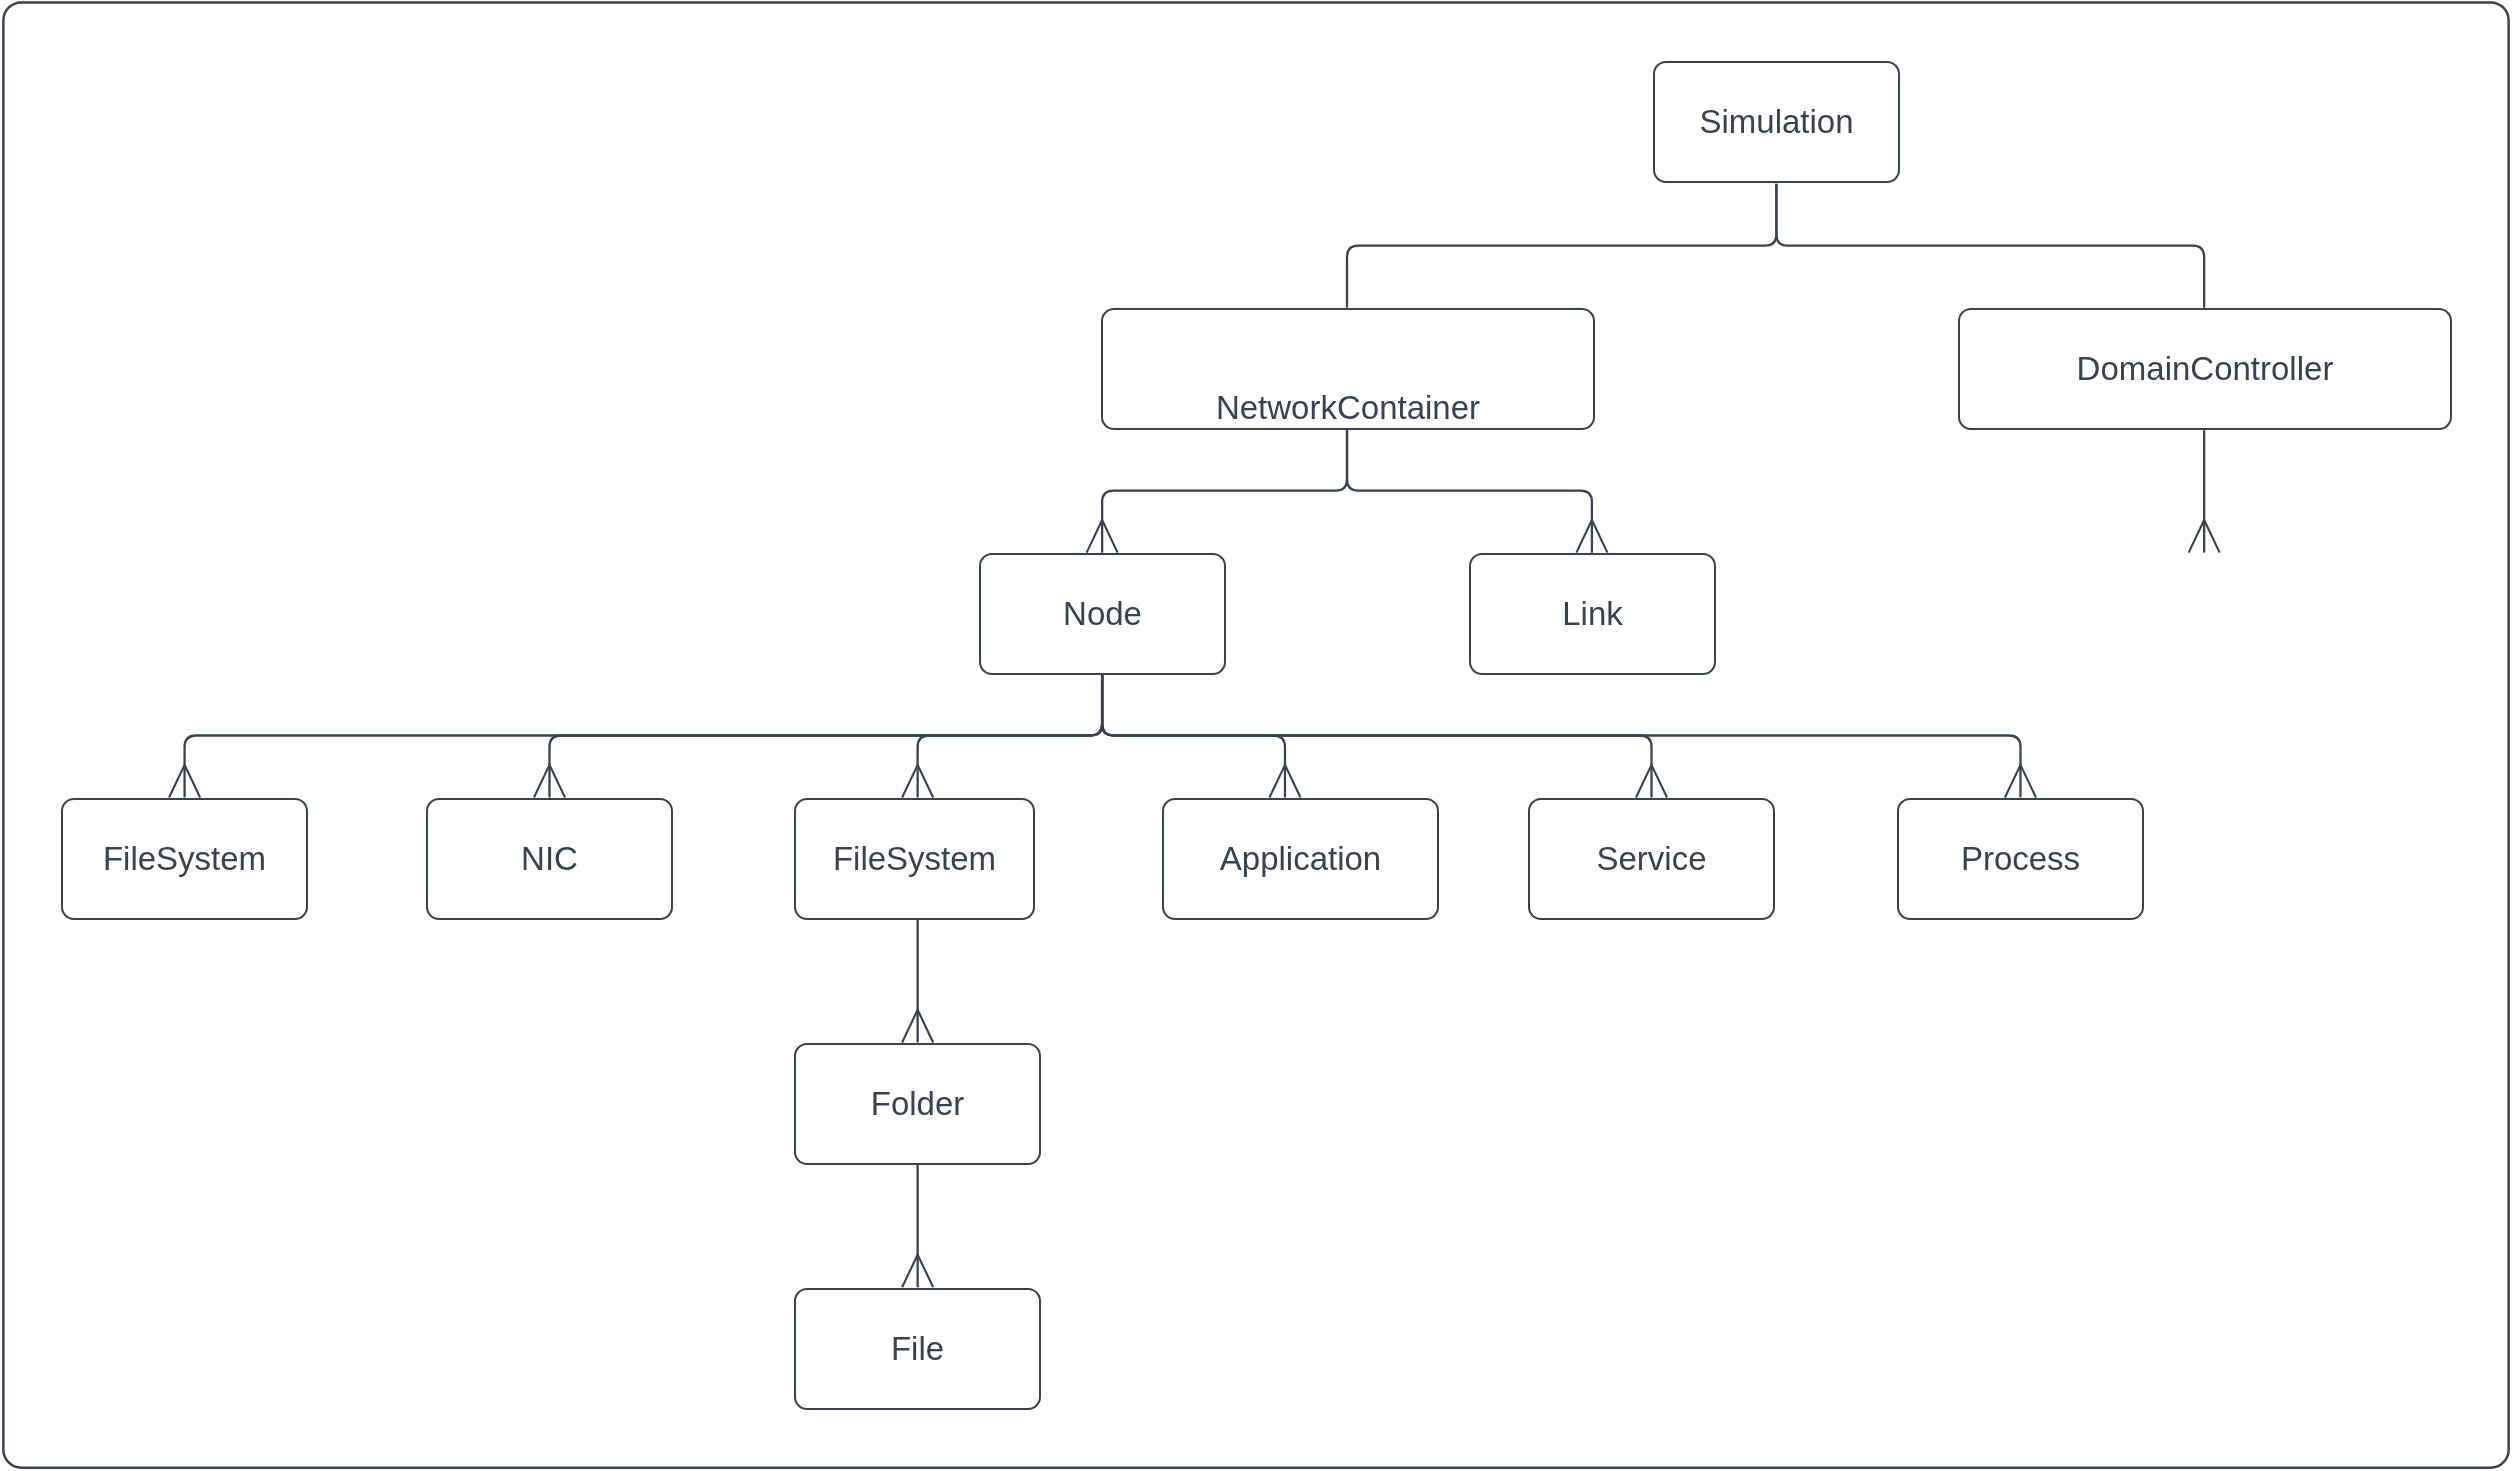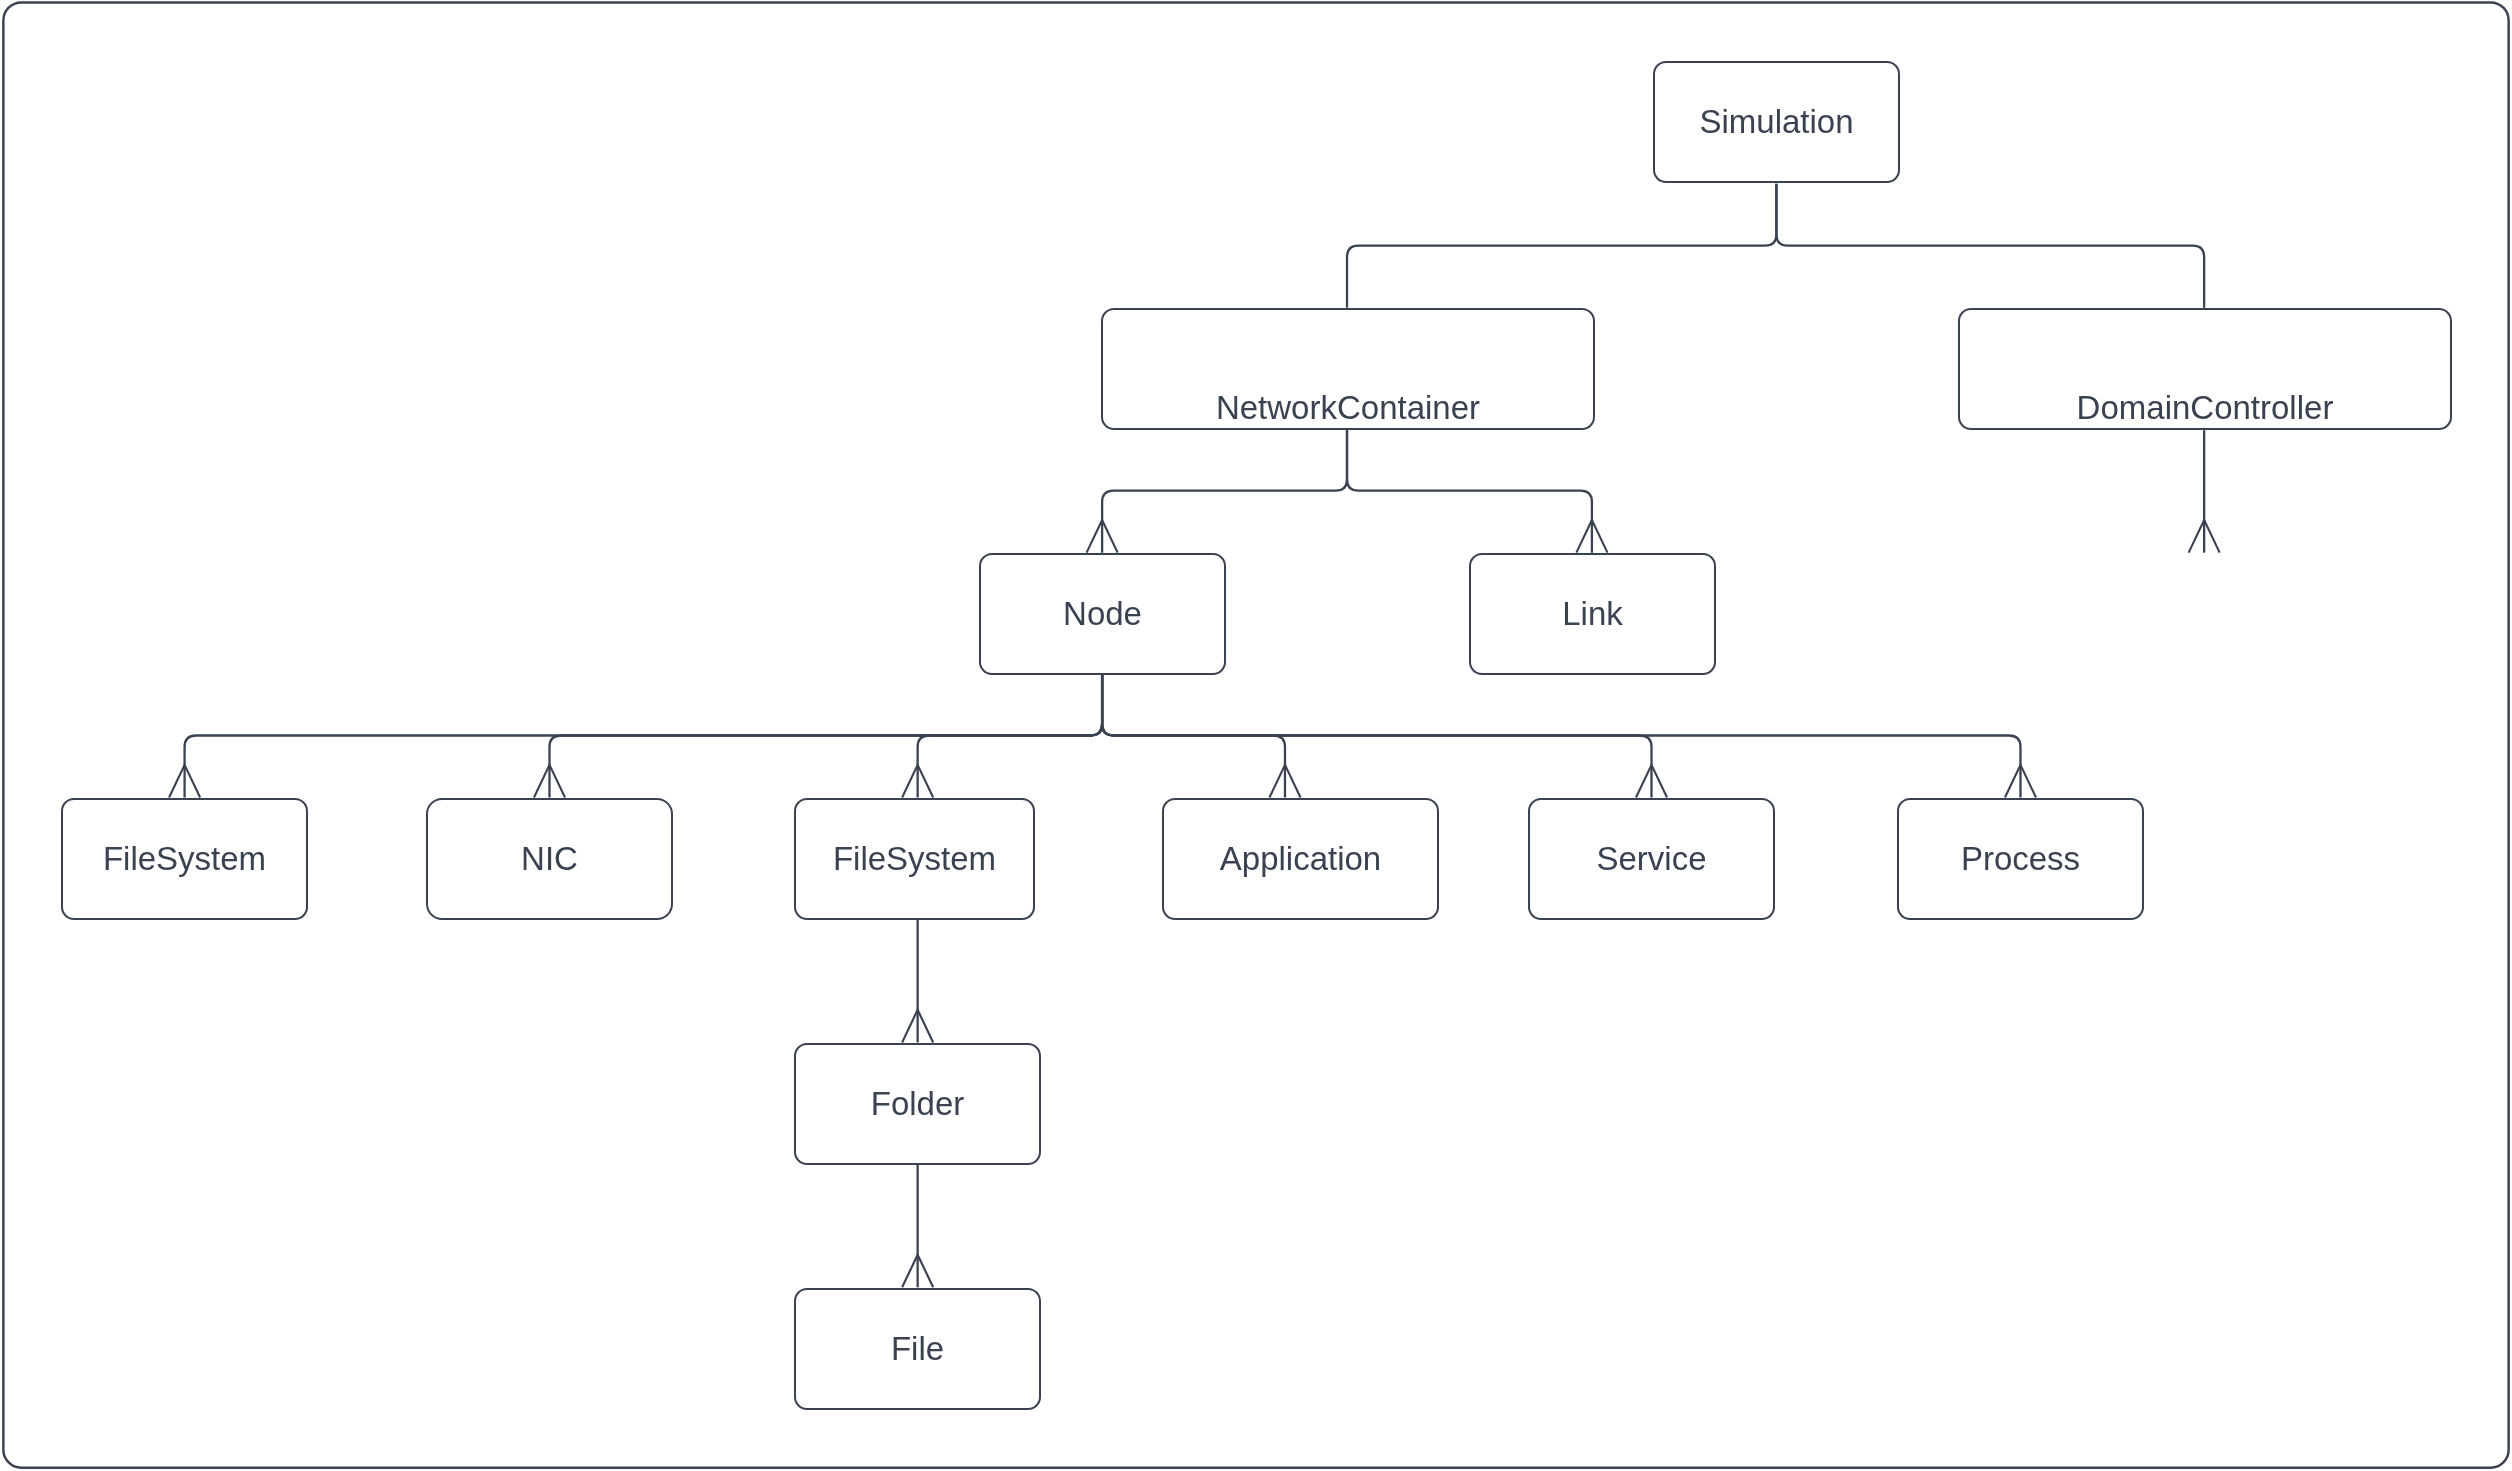--- a/index.html
+++ b/index.html
@@ -107,38 +107,38 @@
   </svg>
 
   <div class="node" style="left:1653px;top:61px;width:247px;">
     <span class="node-label">Simulation</span>
   </div>
 
   <div class="node" style="left:1101px;top:308px;width:494px;align-items:flex-end;">
     <span class="node-label">NetworkContainer</span>
   </div>
 
-  <div class="node" style="left:1958px;top:308px;width:494px;align-items:flex-end;">
+  <div class="node" style="left:1958px;top:308px;width:494px;">
     <span class="node-label">DomainController</span>
   </div>
 
   <div class="node" style="left:979px;top:553px;width:247px;">
     <span class="node-label">Node</span>
   </div>
 
   <div class="node" style="left:1469px;top:553px;width:247px;">
     <span class="node-label">Link</span>
   </div>
 
 
   <div class="node" style="left:61px;top:798px;width:247px;">
     <span class="node-label">FileSystem</span>
   </div>
 
-  <div class="node" style="left:426px;top:798px;width:247px;border-radius:16px;">
+  <div class="node" style="left:426px;top:798px;width:247px;">
     <span class="node-label">NIC</span>
   </div>
 
   <div class="node" style="left:794px;top:798px;width:241px;">
     <span class="node-label">FileSystem</span>
   </div>
 
   <div class="node" style="left:1162px;top:798px;width:277px;">
     <span class="node-label">Application</span>
   </div>

